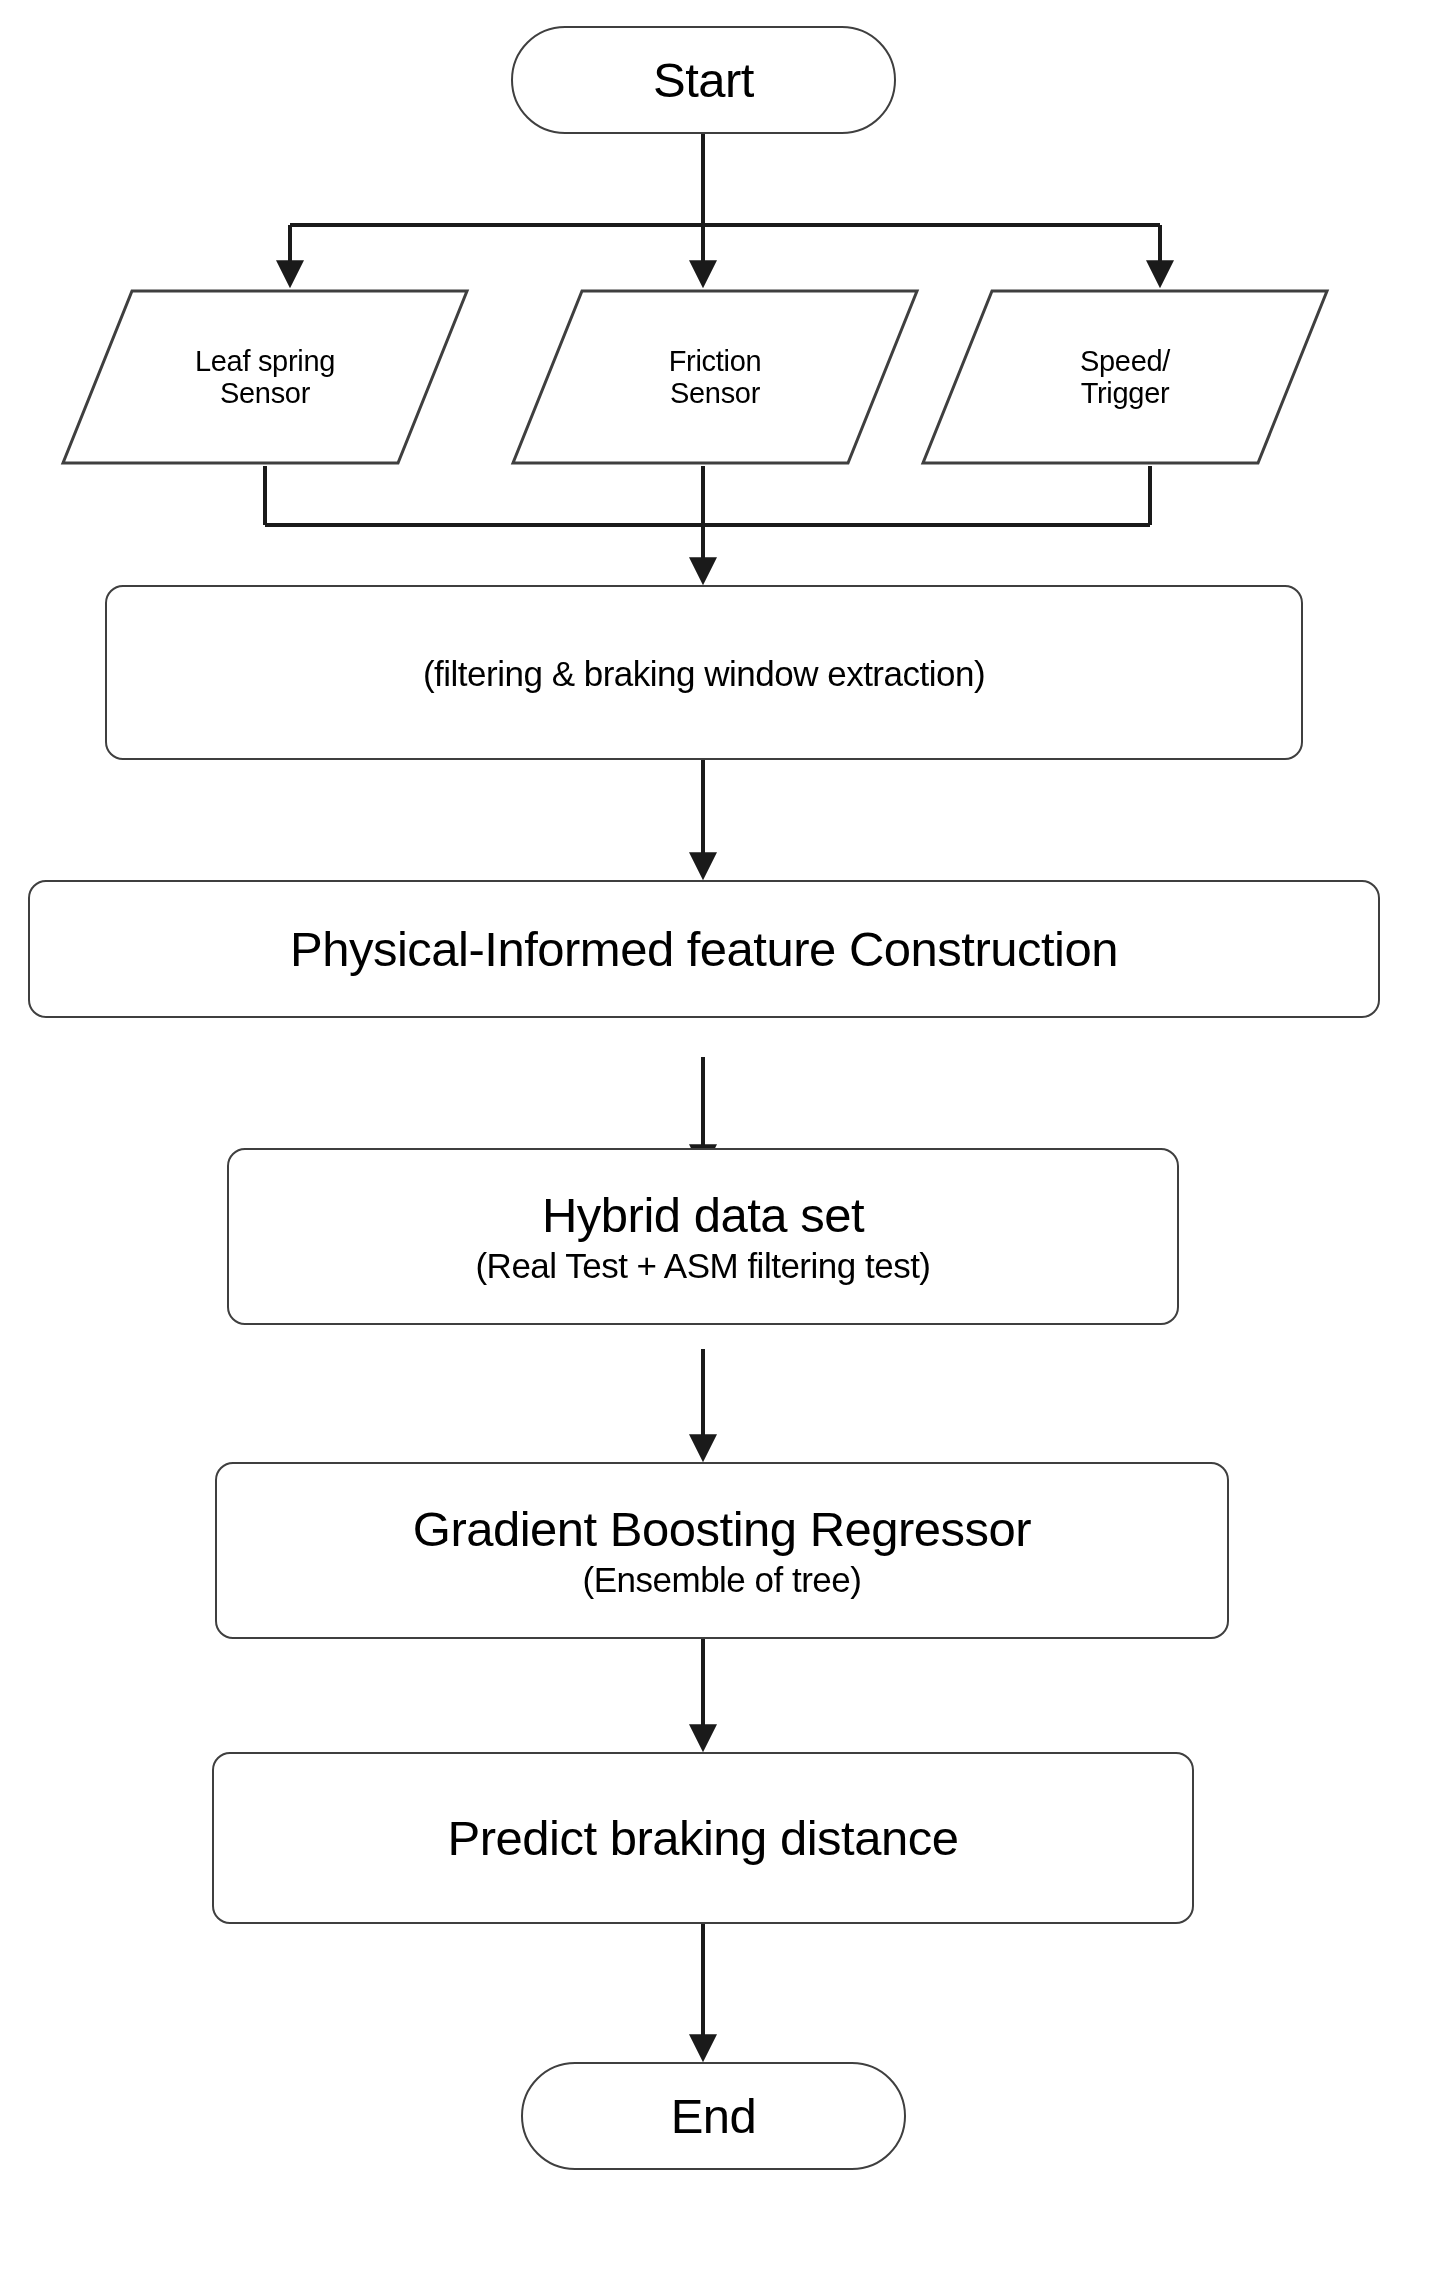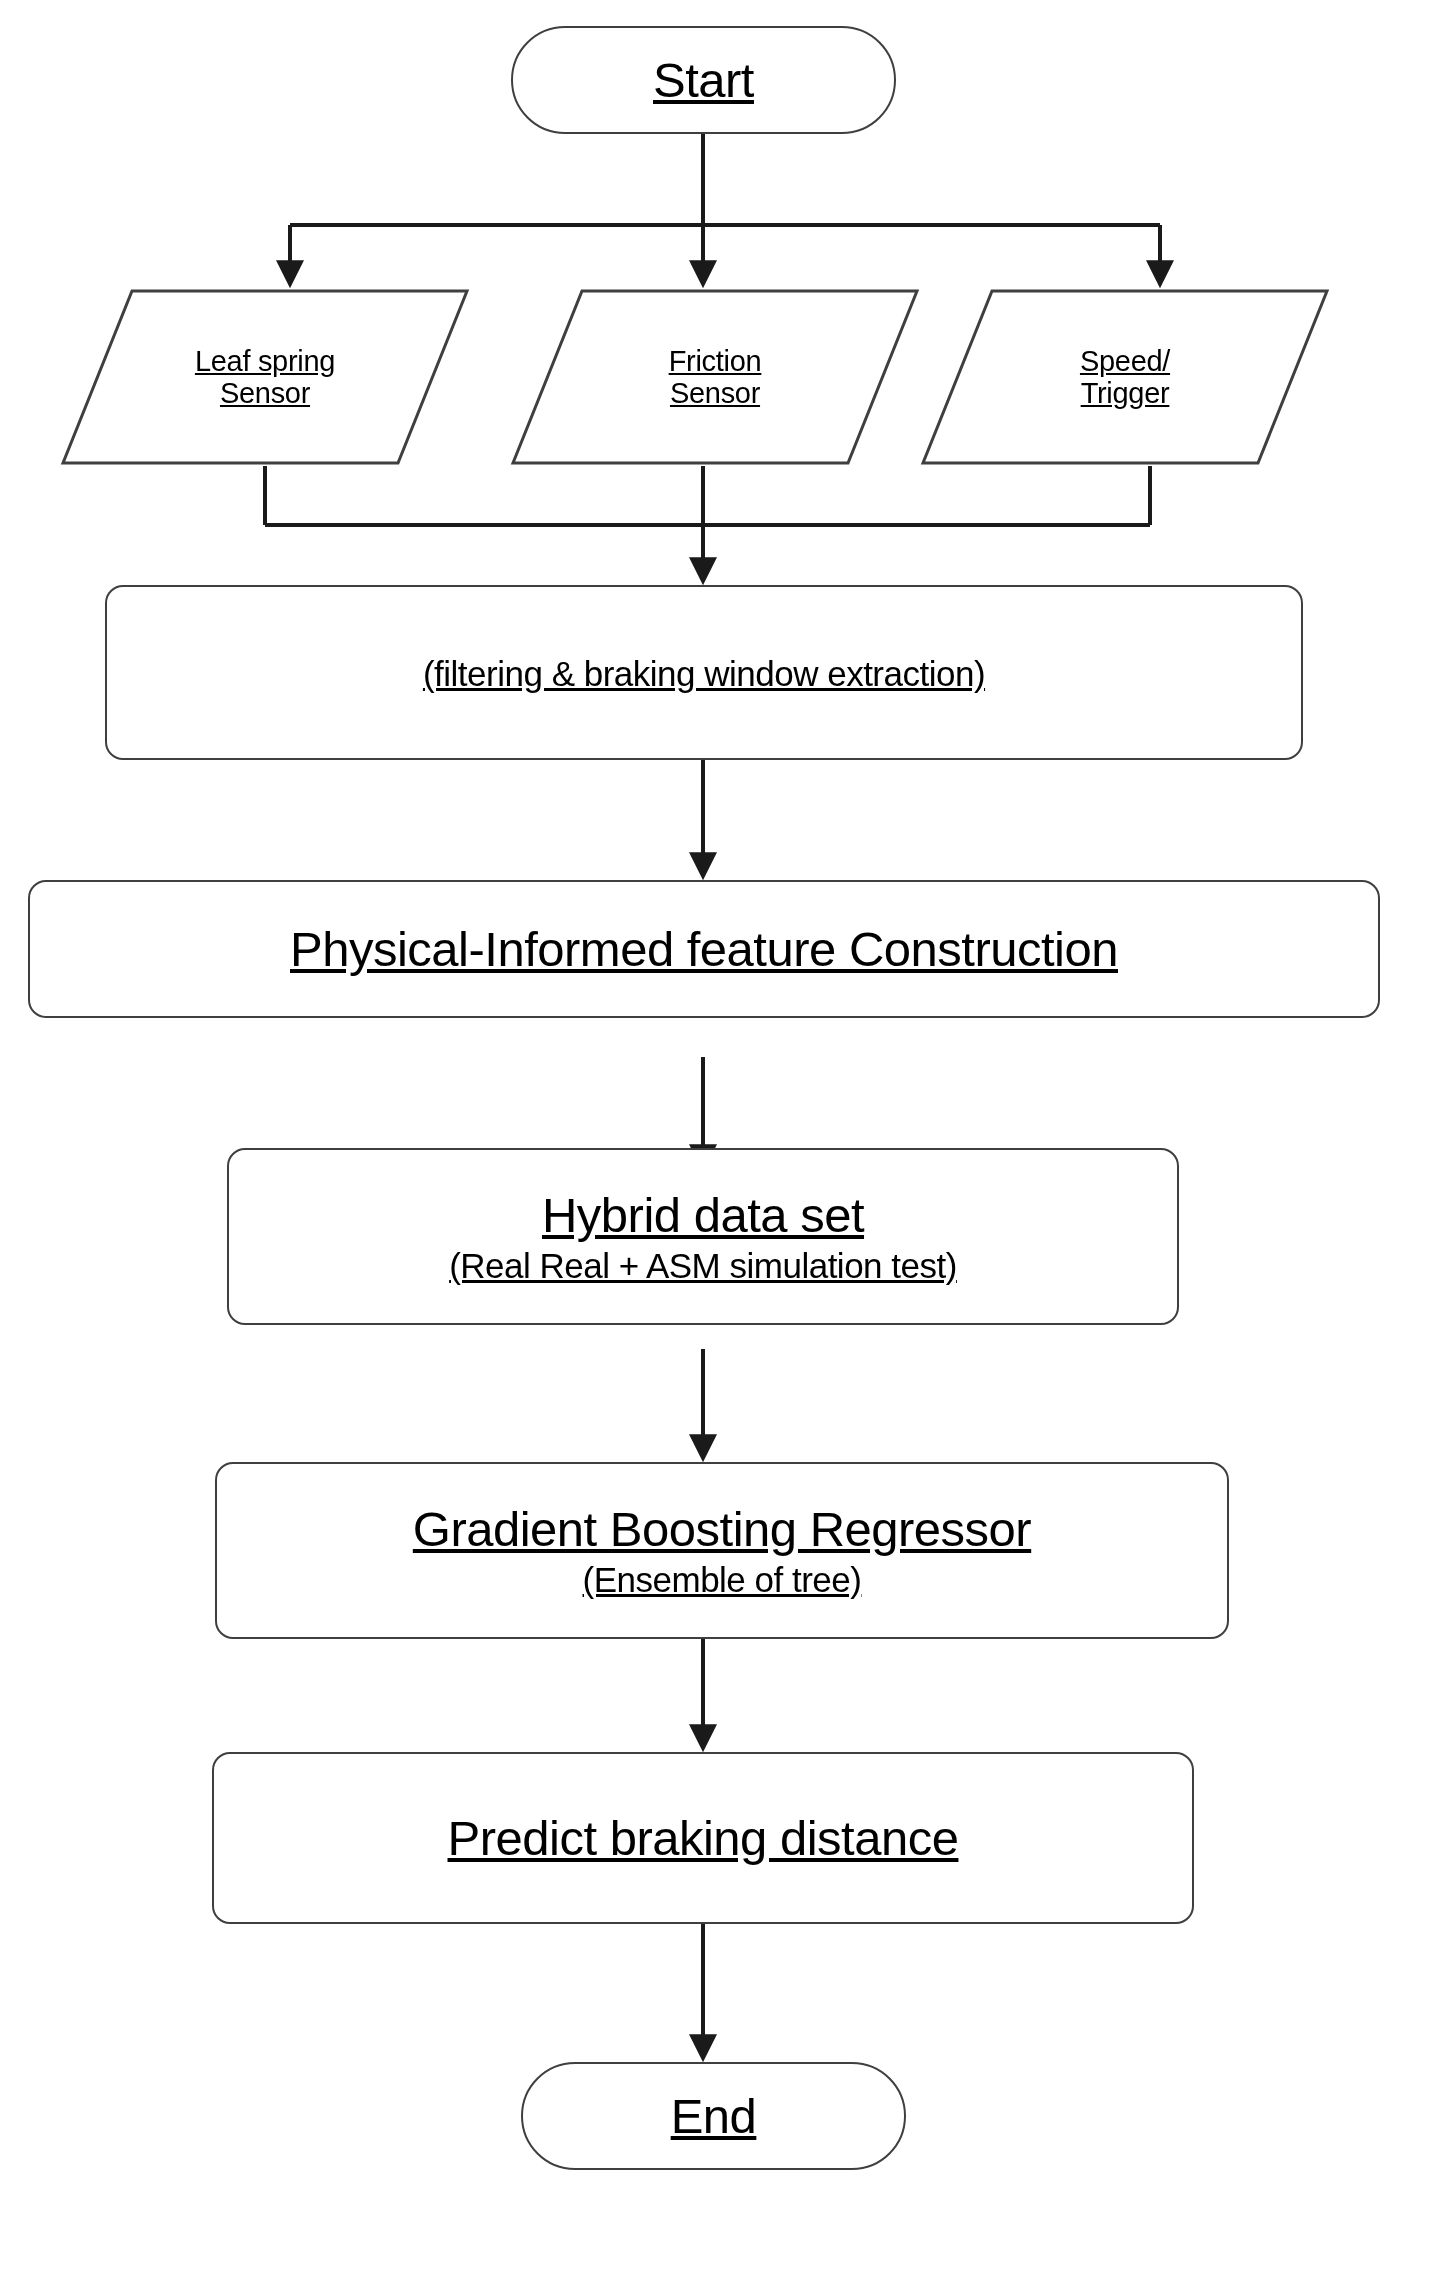--- a/index.html
+++ b/index.html
@@ -35,21 +35,20 @@
     position: absolute;
     box-sizing: border-box;
     display: flex;
     flex-direction: column;
     align-items: center;
     justify-content: center;
     text-align: center;
     background: #ffffff;
     border: 2px solid #3f3f3f;
     line-height: 1.12;
-    text-decoration: underline;
   }
 
   .terminator {
     border-radius: 999px;
   }
 
   .process {
     border-radius: 18px;
   }
 
@@ -179,21 +178,21 @@
   <div class="node process" id="node-sync">
     <div class="sub">(filtering &amp; braking window extraction)</div>
   </div>
 
   <div class="node process" id="node-feat">
     <div class="title">Physical-Informed feature Construction</div>
   </div>
 
   <div class="node process" id="node-hybrid">
     <div class="title">Hybrid data set</div>
-    <div class="sub">(Real Real + ASM simulation test)</div>
+    <div class="sub">(Real Test + ASM filtering test)</div>
   </div>
 
   <div class="node process" id="node-gbr">
     <div class="title">Gradient Boosting Regressor</div>
     <div class="sub">(Ensemble of tree)</div>
   </div>
 
   <div class="node process" id="node-predict">
     <div class="title">Predict braking distance</div>
   </div>

